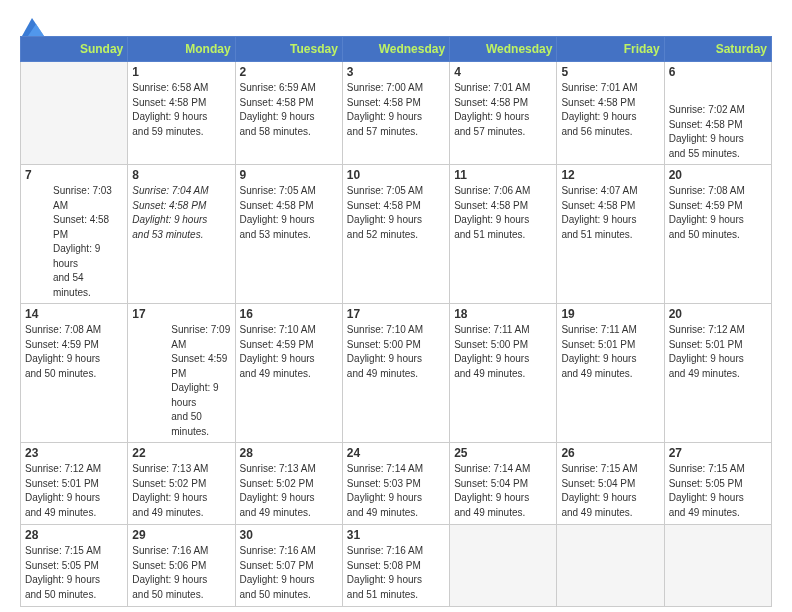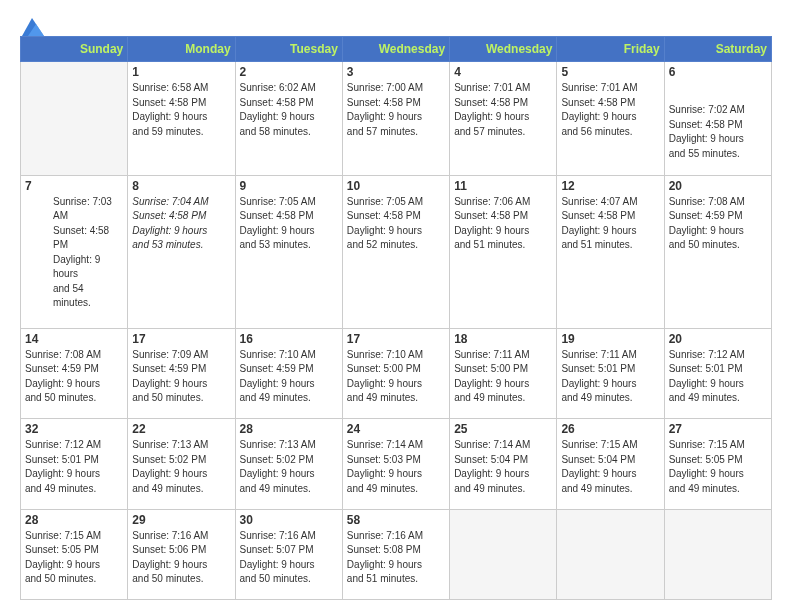--- a/index.html
+++ b/index.html
@@ -135,21 +135,21 @@
           <td class="empty"></td>
           <td>
             <span class="day-num">1</span>
             <div class="day-info" style="white-space: pre-line;">Sunrise: 6:58 AM
 Sunset: 4:58 PM
 Daylight: 9 hours
 and 59 minutes.</div>
           </td>
           <td>
             <span class="day-num">2</span>
-            <div class="day-info" style="white-space: pre-line;">Sunrise: 6:02 AM
+            <div class="day-info" style="white-space: pre-line;">Sunrise: 6:59 AM
 Sunset: 4:58 PM
 Daylight: 9 hours
 and 58 minutes.</div>
           </td>
           <td>
             <span class="day-num">3</span>
             <div class="day-info" style="white-space: pre-line;">Sunrise: 7:00 AM
 Sunset: 4:58 PM
 Daylight: 9 hours
 and 57 minutes.</div>
@@ -230,21 +230,21 @@
         <tr>
           <td>
             <span class="day-num">14</span>
             <div class="day-info" style="white-space: pre-line;">Sunrise: 7:08 AM
 Sunset: 4:59 PM
 Daylight: 9 hours
 and 50 minutes.</div>
           </td>
           <td>
             <span class="day-num">17</span>
-            <div class="day-info" style="white-space: pre-line;">Sunrise: 7:09 AM
+            <div class="day-info" style="white-space: pre-line; margin-left: 39px;">Sunrise: 7:09 AM
 Sunset: 4:59 PM
 Daylight: 9 hours
 and 50 minutes.</div>
           </td>
           <td>
             <span class="day-num">16</span>
             <div class="day-info" style="white-space: pre-line;">Sunrise: 7:10 AM
 Sunset: 4:59 PM
 Daylight: 9 hours
 and 49 minutes.</div>
@@ -273,21 +273,21 @@
           <td>
             <span class="day-num">20</span>
             <div class="day-info" style="white-space: pre-line;">Sunrise: 7:12 AM
 Sunset: 5:01 PM
 Daylight: 9 hours
 and 49 minutes.</div>
           </td>
         </tr>
         <tr>
           <td>
-            <span class="day-num">32</span>
+            <span class="day-num">23</span>
             <div class="day-info" style="white-space: pre-line;">Sunrise: 7:12 AM
 Sunset: 5:01 PM
 Daylight: 9 hours
 and 49 minutes.</div>
           </td>
           <td>
             <span class="day-num">22</span>
             <div class="day-info" style="white-space: pre-line;">Sunrise: 7:13 AM
 Sunset: 5:02 PM
 Daylight: 9 hours
@@ -345,21 +345,21 @@
 and 50 minutes.</div>
           </td>
           <td>
             <span class="day-num">30</span>
             <div class="day-info" style="white-space: pre-line;">Sunrise: 7:16 AM
 Sunset: 5:07 PM
 Daylight: 9 hours
 and 50 minutes.</div>
           </td>
           <td>
-            <span class="day-num">58</span>
+            <span class="day-num">31</span>
             <div class="day-info" style="white-space: pre-line;">Sunrise: 7:16 AM
 Sunset: 5:08 PM
 Daylight: 9 hours
 and 51 minutes.</div>
           </td>
           <td class="empty"></td>
           <td class="empty"></td>
           <td class="empty"></td>
         </tr>
       </tbody>

